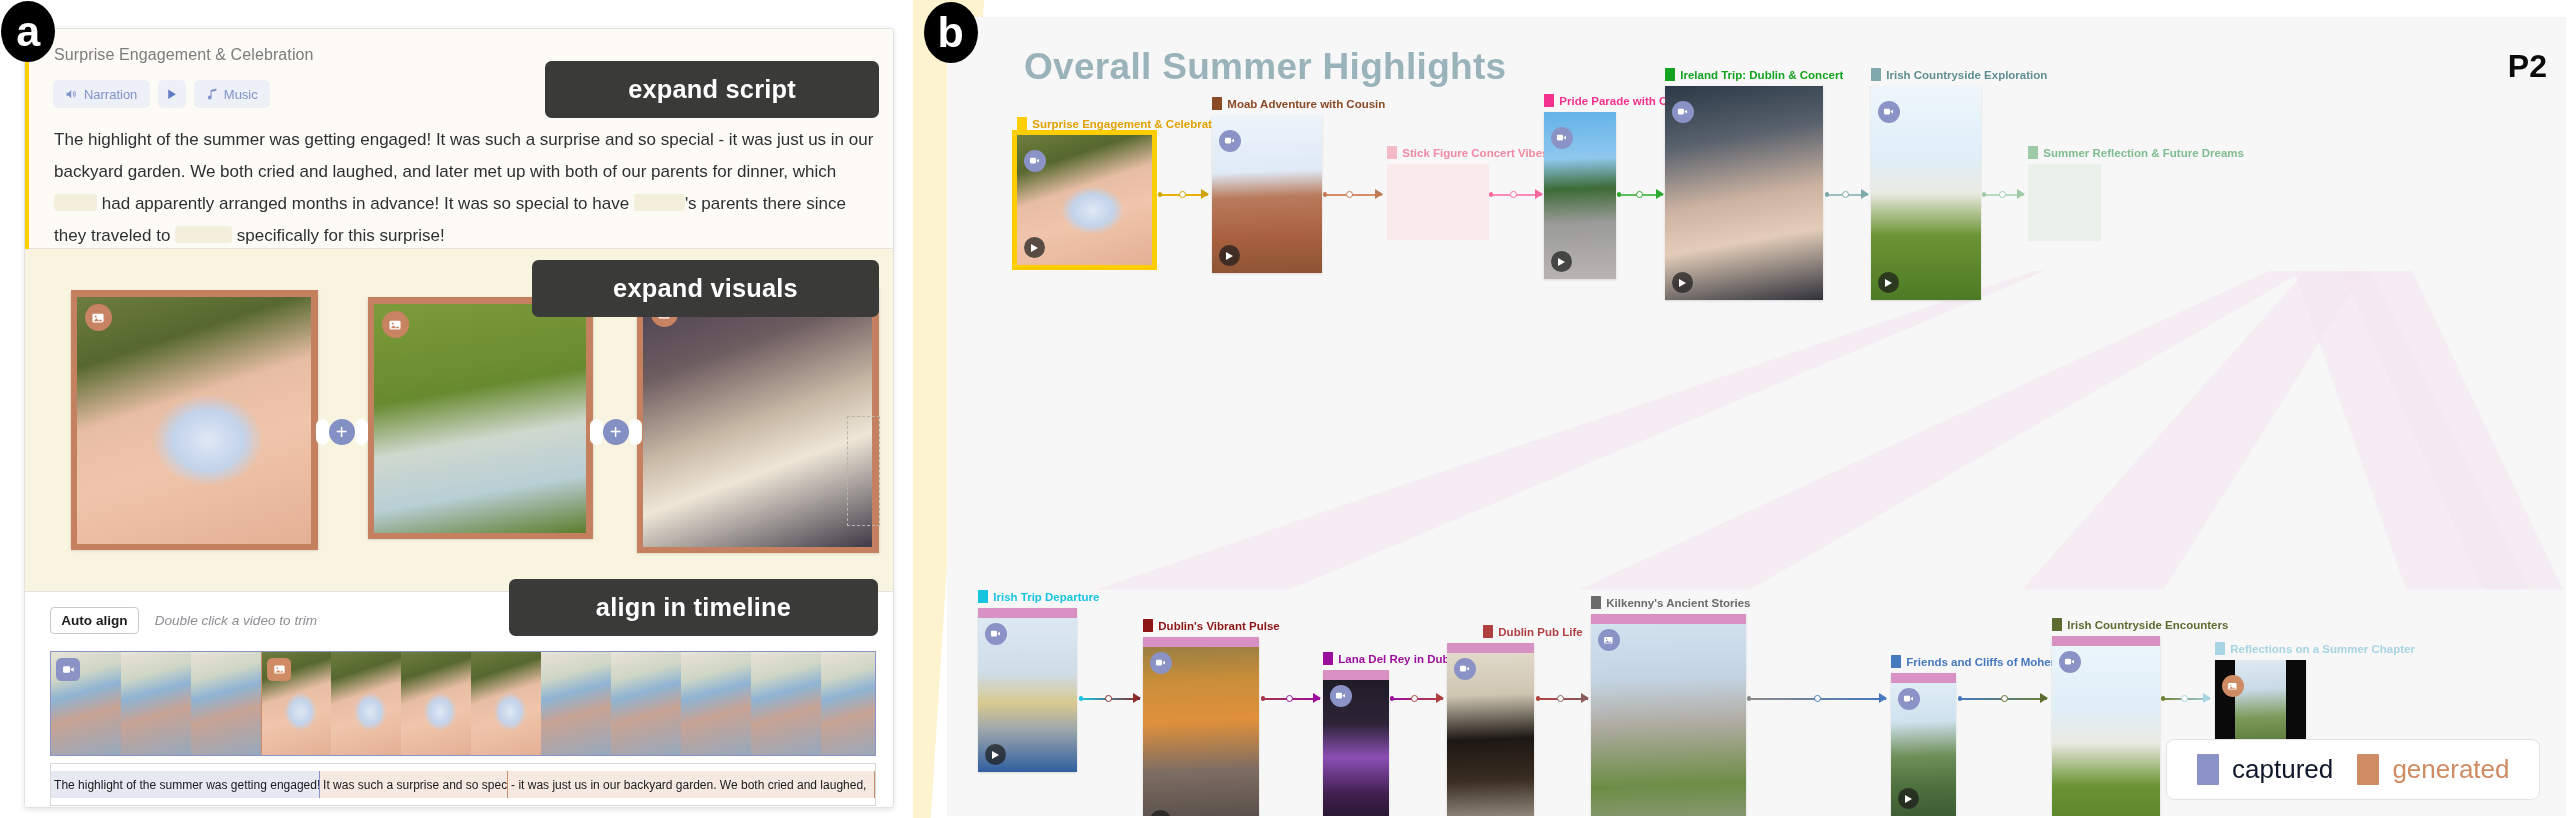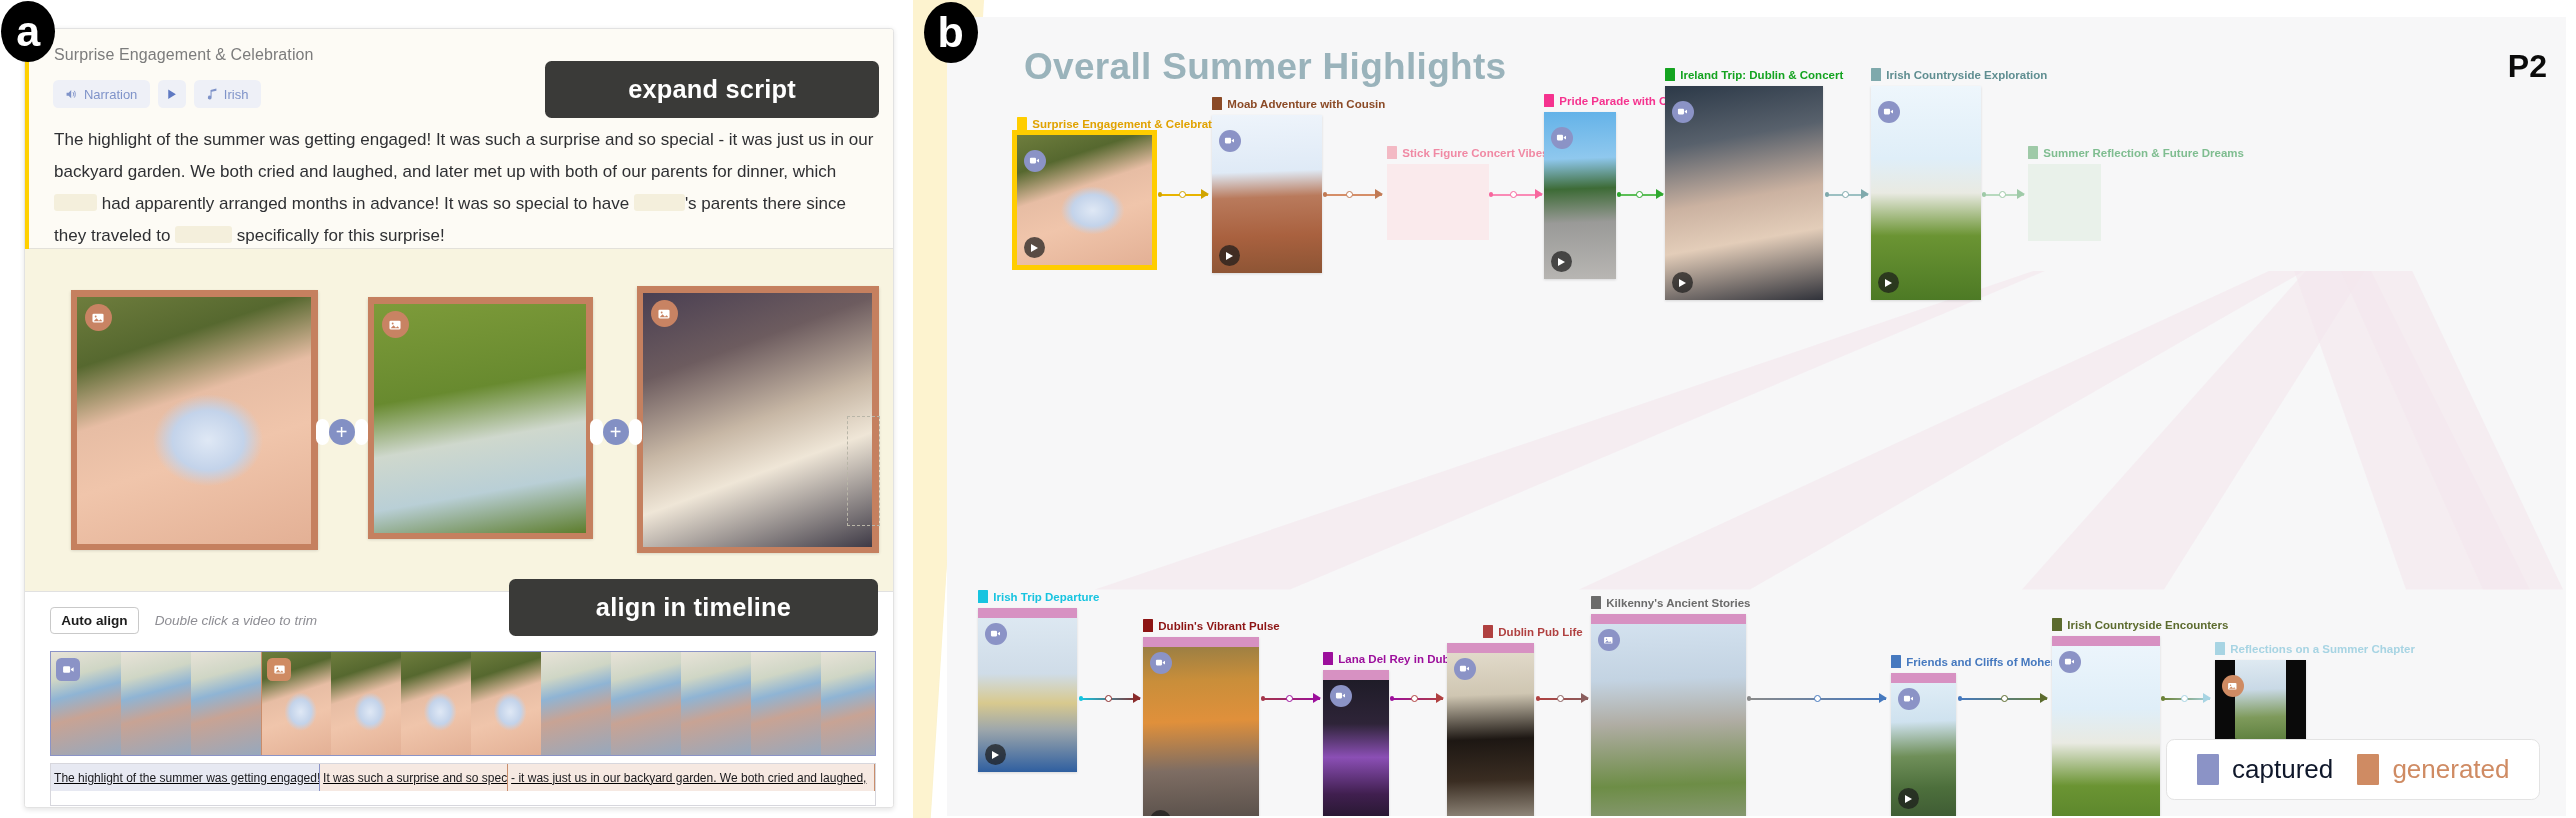--- a/index.html
+++ b/index.html
@@ -111,23 +111,22 @@
   }
   #filmstrip .frame { flex: 0 0 70px; height: 103px; position: relative; }
   #filmstrip .segB { border-left: 1.8px solid #c98d6b; }
   .film-badge {
     position: absolute; left: 5.9px; top: 5.9px; width: 23.6px; height: 23.6px;
     border-radius: 5.3px; display:flex; align-items:center; justify-content:center;
     z-index: 4;
   }
   #caption-row {
     position: absolute; left: 25px; top: 171px; width: 826px; height: 43px;
-    display: flex; overflow: hidden;
+    display: flex; align-items: center; overflow: hidden;
     border: 0.6px solid #d7d7dd;
-    text-decoration: underline;
   }
   .cap-seg { height: 27px; display:flex; align-items:center; padding: 0 3.5px;
     font-size: 12px; color:#19191c; white-space: nowrap; overflow:hidden; }
   .cap-a { background:#e7e9f2; border-right: 1.2px solid #8b93c6; }
   .cap-b { background:#f6e9e2; border-right: 1.2px solid #c98d6b; }
   .cap-c { background:#f6e9e2; border-right: 1.2px solid #c98d6b; }
 
   
   .callout {
     position: absolute; background: #3a3a38; color: #fff; border-radius: 6.5px;
@@ -284,21 +283,21 @@
                   <path d="M2 1l13 8-13 8z"></path>
                 </svg>
             </span>
           </div>
           <div class="pill">
             <span>
               <svg width="10.6" height="11.8" viewBox="0 0 18 20" fill="#7f93c9">
                   <path d="M16 1L6 3.2v10.1a3.2 3.2 0 1 0 1.8 2.8V6.4L16 4.7z"></path>
                 </svg>
             </span>
-            <span>Irish</span>
+            <span>Music</span>
           </div>
         </div>
 
         <div id="script-body"><span>The highlight of the summer was getting engaged! It was such a surprise and so special - it was just us in our backyard garden. We both cried and laughed, and later met up with both of our parents for dinner, which </span><span class="redact"></span><span> had apparently arranged months in advance! It was so special to have </span><span class="redact w2"></span><span>'s parents there since they traveled to </span><span class="redact w3"></span><span> specifically for this surprise!</span></div>
       </div>
 
       <div id="visuals-section">
 
         <div class="vcard" style="left:46px; top:41px; width:247px; height:260px;">
           <div class="photo">
@@ -410,20 +409,21 @@
 
         <div id="caption-row">
           <div class="cap-seg cap-a" style="flex:0 0 269px;">The highlight of the summer was getting engaged!</div>
           <div class="cap-seg cap-b" style="flex:0 0 188px;">It was such a surprise and so special</div>
           <div class="cap-seg cap-c" style="flex:1 1 auto;">- it was just us in our backyard garden. We both cried and laughed,</div>
         </div>
       </div>
     </div>
 
     <div id="callout-script" class="callout">expand script</div>
+    <div id="callout-visuals" class="callout">expand visuals</div>
     <div id="callout-align" class="callout">align in timeline</div>
   </div>
 
   <div id="panel-b">
     <div id="beam-yellow2"></div>
     <div id="beam-yellow"></div>
 
     <div id="canvas">
 
       <div class="lightbeam" style="left:95px; top:254px; width:1004px; height:319px; clip-path: polygon(993px 0, 1004px 0, 248px 319px, 53px 319px);"></div>

